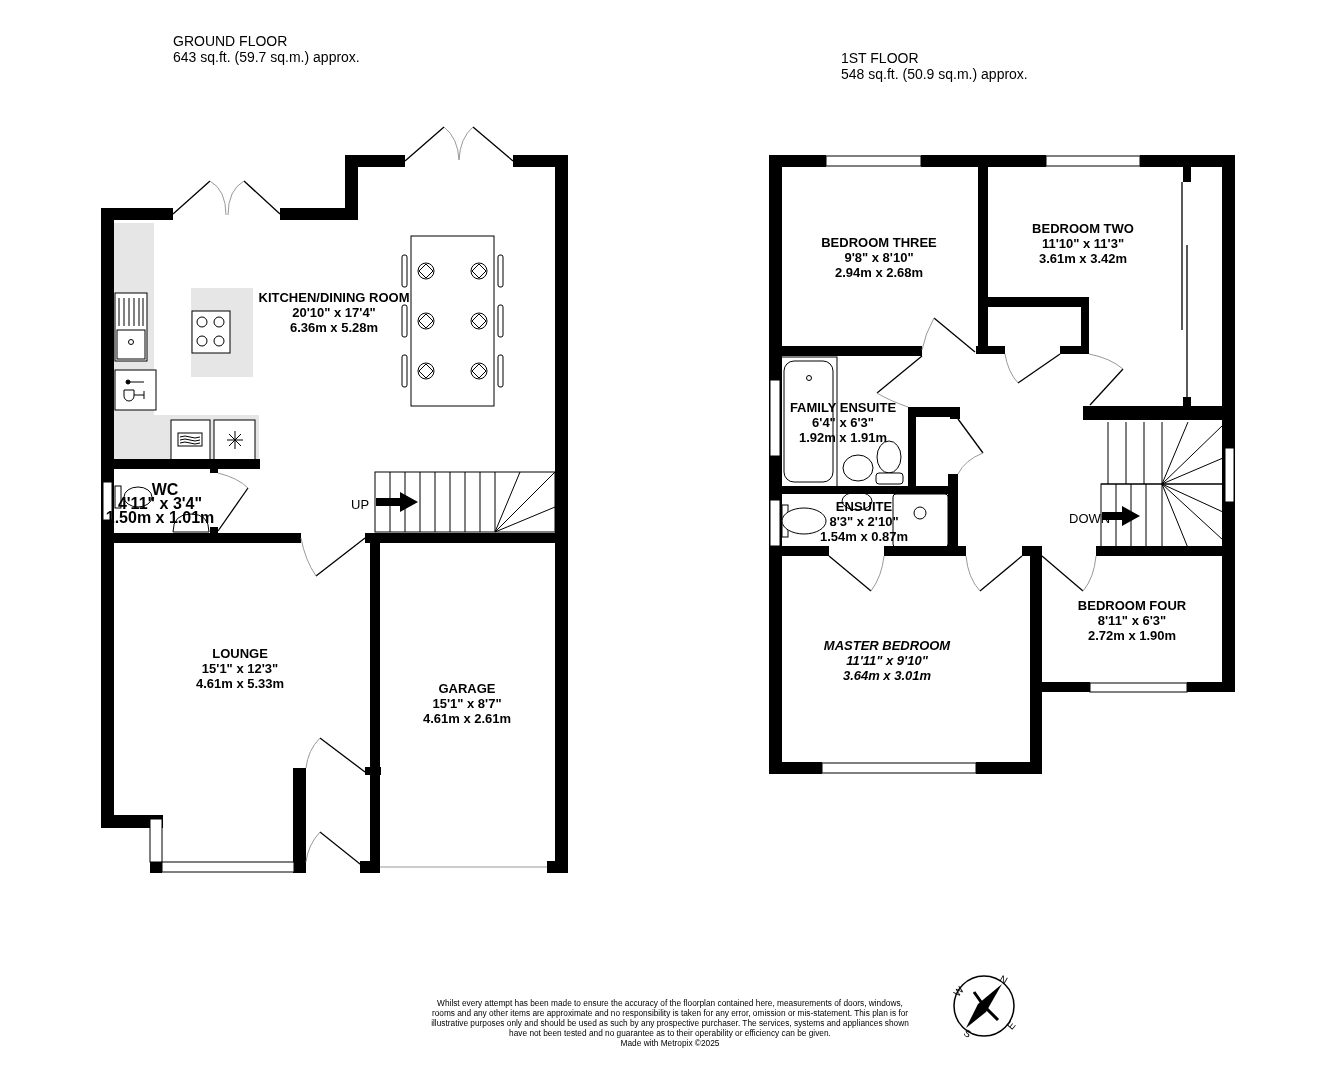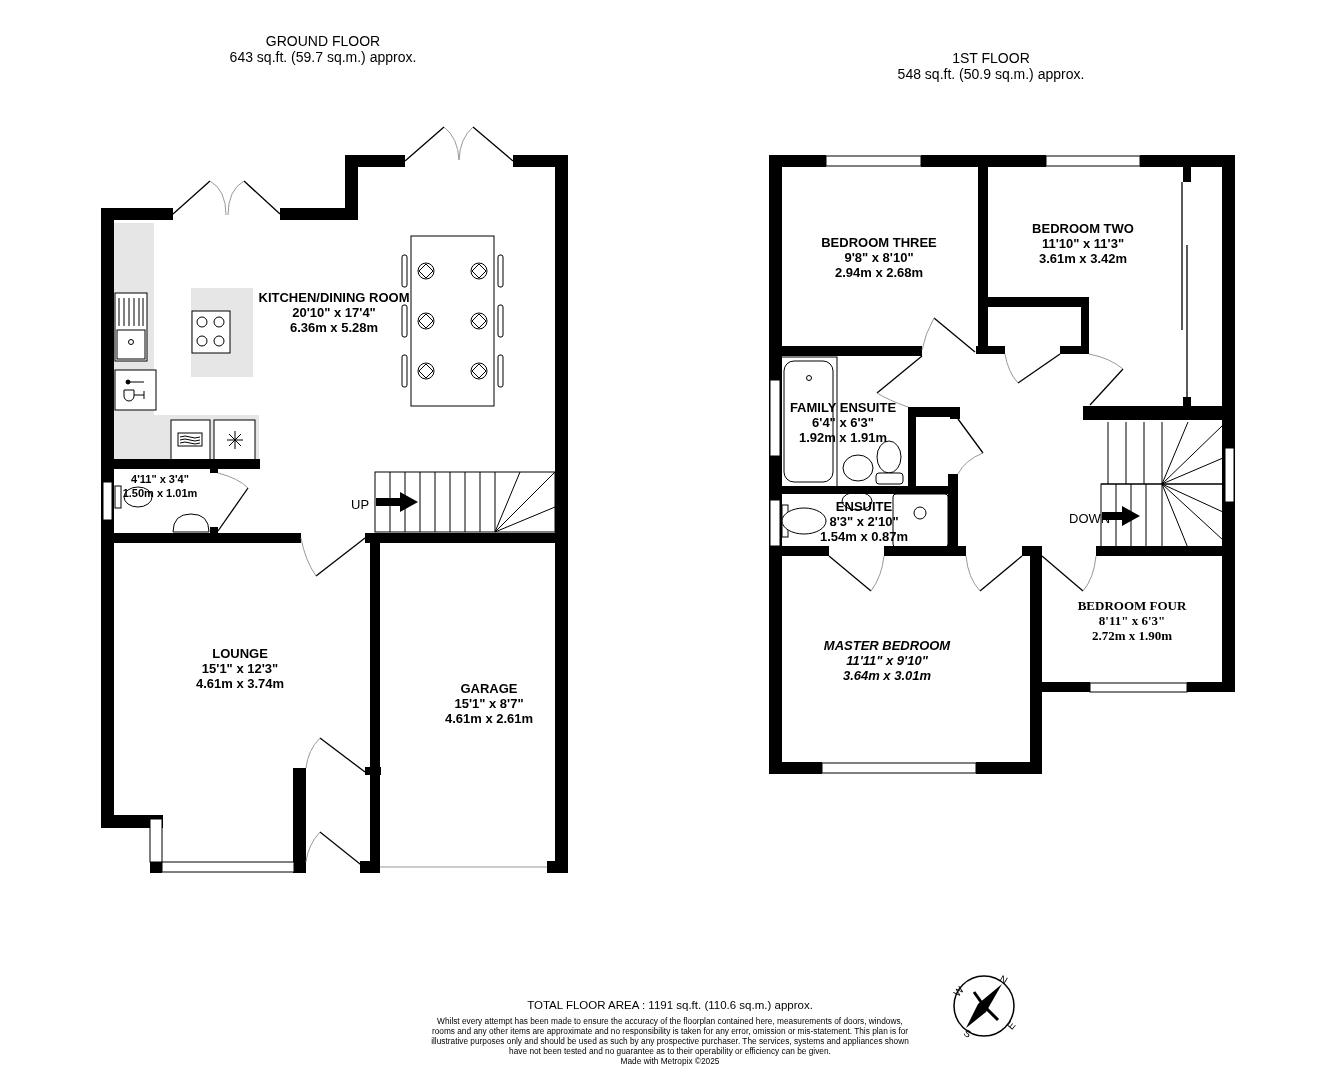--- a/index.html
+++ b/index.html
@@ -1,17 +1,17 @@
 <!DOCTYPE html>
 <html><head>
 <meta charset="utf-8">
 <style>
   html, body { margin: 0; padding: 0; background: #ffffff; }
   body { width: 1336px; height: 1080px; position: relative; overflow: hidden; font-family: "Liberation Sans", sans-serif; color: #000; }
-  .floor-title { position: absolute; text-align: center; font-size: 14px; line-height: 16px; }
+  .floor-title { position: absolute; text-align: left; font-size: 14px; line-height: 16px; }
   .floor-title div { white-space: nowrap; }
   svg#plan { position: absolute; left: 0; top: 0; }
   .room-label { position: absolute; text-align: center; font-weight: bold; font-size: 13px; line-height: 15px; white-space: nowrap; transform: translateX(-50%); }
   .stair-label { position: absolute; font-size: 13px; white-space: nowrap; }
   .footer { position: absolute; left: 430px; width: 480px; top: 998px; text-align: center; }
   .footer .total { font-size: 11.5px; line-height: 14px; margin-bottom: 4px; }
   .footer .disc { font-size: 8.3px; line-height: 10px; }
   .compass { position: absolute; left: 946px; top: 972px; width: 80px; height: 70px; }
 </style>
 </head>
@@ -285,31 +285,31 @@
       <path d="M1096 556 Q1094 578 1083 591"></path>
     </g>
   </g>
 </svg>
 
 <div class="room-label" style="left:334px; top:290px;">
   <div>KITCHEN/DINING ROOM</div>
   <div>20'10"  x 17'4"</div>
   <div>6.36m  x 5.28m</div>
 </div>
-<div class="room-label" style="left:160px; top:458px; font-size:11px; line-height:14px;text-align:center;">
+<div class="room-label" style="left:160px; top:483px; font-size:16px; line-height:14px;text-align:center;">
   <div style="padding-left:10px;">WC</div>
   <div>4'11"  x 3'4"</div>
   <div>1.50m  x 1.01m</div>
 </div>
 <div class="room-label" style="left:240px; top:646px;text-align:center;">
   <div>LOUNGE</div>
   <div>15'1"  x 12'3"</div>
-  <div>4.61m  x 3.74m</div>
-</div>
-<div class="room-label" style="left:467px; top:681px;margin-left:22px;">
+  <div>4.61m  x 5.33m</div>
+</div>
+<div class="room-label" style="left:467px; top:681px;">
   <div>GARAGE</div>
   <div>15'1"  x 8'7"</div>
   <div>4.61m  x 2.61m</div>
 </div>
 <div class="stair-label" style="left:351px; top:497px;">UP</div>
 
 <div class="room-label" style="left:879px; top:235px;">
   <div>BEDROOM THREE</div>
   <div>9'8"  x 8'10"</div>
   <div>2.94m  x 2.68m</div>
@@ -327,29 +327,28 @@
 <div class="room-label" style="left:864px; top:499px;">
   <div>ENSUITE</div>
   <div>8'3"  x 2'10"</div>
   <div>1.54m  x 0.87m</div>
 </div>
 <div class="room-label" style="left:887px; top:638px;font-style:italic;">
   <div>MASTER BEDROOM</div>
   <div>11'11"  x 9'10"</div>
   <div>3.64m  x 3.01m</div>
 </div>
-<div class="room-label" style="left:1132px; top:598px;font-family:Liberation Serif, serif;">
+<div class="room-label" style="left:1132px; top:598px;">
   <div>BEDROOM FOUR</div>
   <div>8'11"  x 6'3"</div>
   <div>2.72m  x 1.90m</div>
 </div>
 <div class="stair-label" style="left:1069px; top:511px;">DOWN</div>
 
 <div class="footer">
-  <div class="total">TOTAL FLOOR AREA : 1191 sq.ft. (110.6 sq.m.) approx.</div>
   <div class="disc">Whilst every attempt has been made to ensure the accuracy of the floorplan contained here, measurements of doors, windows, rooms and any other items are approximate and no responsibility is taken for any error, omission or mis-statement. This plan is for illustrative purposes only and should be used as such by any prospective purchaser. The services, systems and appliances shown have not been tested and no guarantee as to their operability or efficiency can be given.</div>
   <div class="disc">Made with Metropix ©2025</div>
 </div>
 
 <div class="compass">
   <svg width="80" height="70" viewBox="0 0 80 70">
     <circle cx="38" cy="34" r="30" fill="none" stroke="#000" stroke-width="1.5"></circle>
     <path d="M38 34 m-6 -2 L56 12 L40 40 L20 56 z" fill="#000"></path>
     <path d="M28 20 L38 34 L52 48 L38 34 z" fill="#000" stroke="#000" stroke-width="3"></path>
   </svg>

